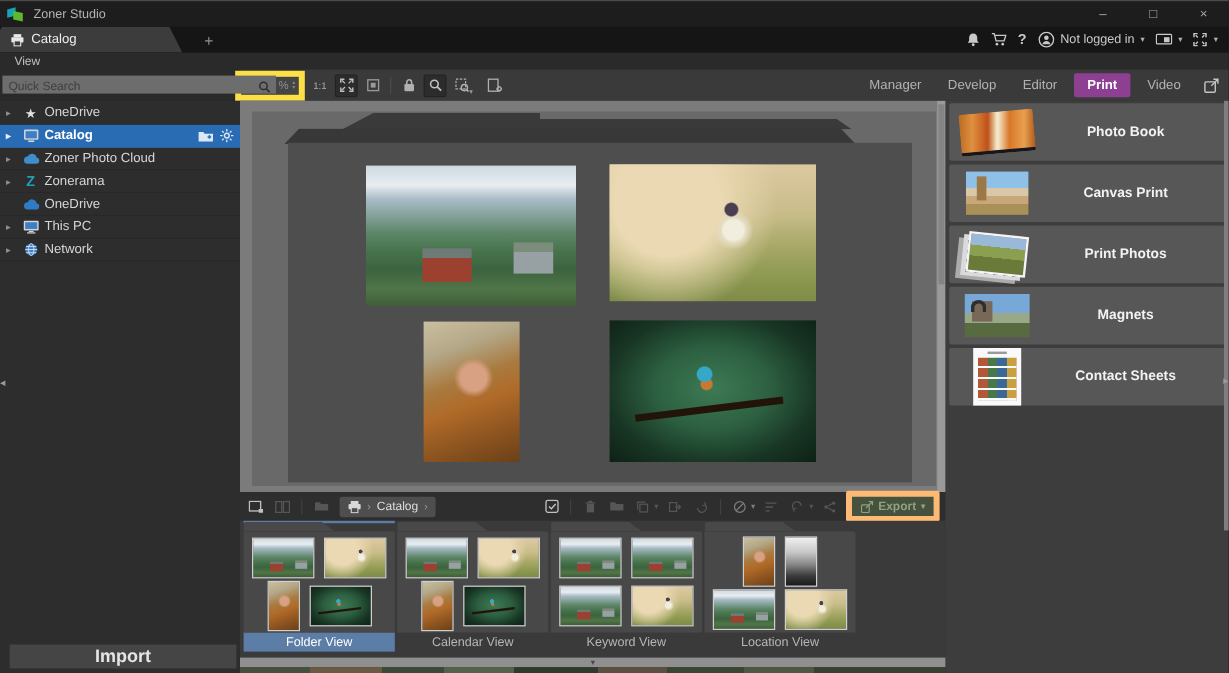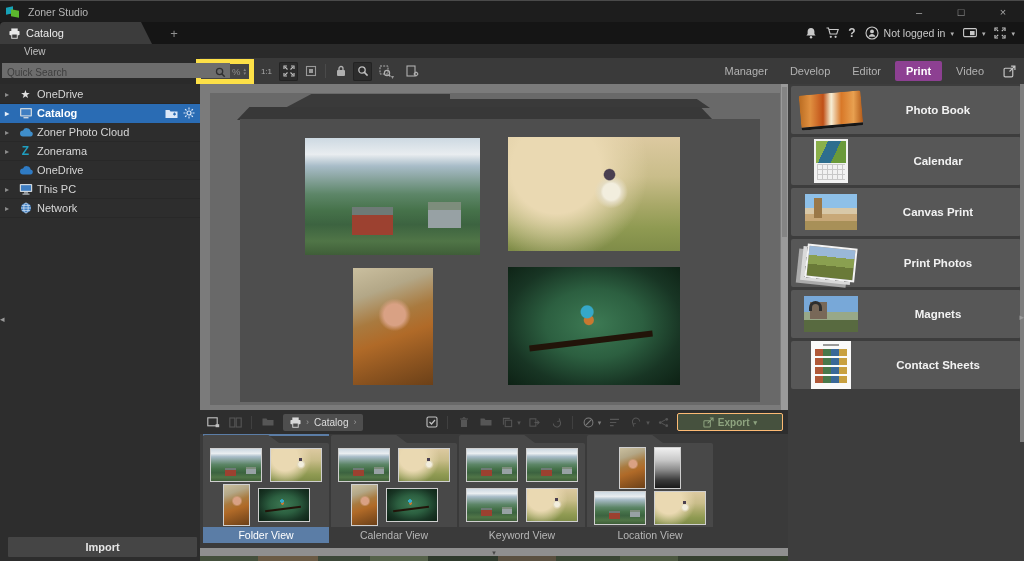--- a/index.html
+++ b/index.html
@@ -24,21 +24,21 @@
   .doc-tab .label{font-size:11px;margin-left:6px;color:#ececec;}
   .new-tab{width:24px;height:22px;display:flex;align-items:center;justify-content:center;color:#8f8f8f;font-size:13px;margin-left:10px;}
   .status-icons{margin-left:auto;display:flex;align-items:center;gap:9px;padding-right:9px;color:#c9c9c9;}
   .acct{display:flex;align-items:center;gap:5px;}
   .acct .login-label{font-size:10.5px;color:#c9c9c9;}
   .caret{font-size:7px;color:#b0b0b0;line-height:7px;}
   .qmark{font-size:12px;font-weight:bold;color:#c9c9c9;}
 
   
   .menubar{position:absolute;top:44px;left:0;right:0;height:14px;background:#2a2a2a;display:flex;align-items:center;}
-  .menu-item{font-size:10px;color:#c0c0c0;padding:0 24px;}
+  .menu-item{font-size:10px;color:#c0c0c0;padding:0 12px;}
 
   
   .toolrow{position:absolute;top:58px;left:0;right:0;height:26px;background:#2a2a2a;}
   .toolrow-main{position:absolute;left:200px;right:0;top:0;bottom:0;background:#3a3a3a;}
   .searchbox{position:absolute;left:2px;top:5px;width:228px;height:15px;background:#6d6d6d;display:flex;align-items:flex-end;z-index:2;}
   .searchbox input{flex:1;background:transparent;border:none;outline:none;font-size:10px;color:#222;padding:0 5px;font-family:inherit;}
   .searchbox input::placeholder{color:#3e3e3e;opacity:1;}
   .searchbox .mag{padding-right:4px;color:#2f2f2f;}
   .zoomctl{position:absolute;left:196px;top:3px;height:20px;display:flex;align-items:center;gap:3px;}
   .zoom-field{width:42px;height:15px;background:#454545;border:5px solid #fde047;display:flex;align-items:center;
@@ -60,21 +60,21 @@
   .tree{position:absolute;top:1px;left:0;right:0;}
   .tree-row{height:18px;display:flex;align-items:center;border-bottom:1px solid #282828;padding-left:5px;font-size:11px;color:#d6d6d6;}
   .tree-row .exp{width:11px;font-size:8px;color:#8e8e8e;}
   .tree-row .ticon{width:19px;display:flex;justify-content:center;align-items:center;}
   .tree-row .tlabel{margin-left:2px;}
   .tree-row.sel{background:#2a6cb4;color:#fff;font-weight:bold;border-bottom-color:#2a6cb4;}
   .tree-row.sel .exp{color:#e8f0fa;}
   .row-actions{margin-left:auto;display:flex;gap:5px;padding-right:5px;align-items:center;}
   .side-collapse{position:absolute;left:0;top:230px;font-size:9px;color:#9a9a9a;}
   .import-btn{position:absolute;left:8px;right:3px;bottom:4px;height:20px;background:#454545;color:#e6e6e6;
-              font-weight:bold;font-size:11px;display:flex;align-items:center;justify-content:center;border-radius:1px;}
+              font-weight:bold;font-size:15px;display:flex;align-items:center;justify-content:center;border-radius:1px;}
 
   
   .main{position:absolute;left:200px;top:84px;width:588px;bottom:0;background:#3a3a3a;}
   .canvas{position:absolute;left:0;top:0;width:588px;height:326px;background:#7b7b7b;overflow:hidden;}
   .page{position:absolute;left:10px;top:9px;right:8px;bottom:5px;background:#696969;}
   .f-tabA{position:absolute;left:85px;top:10px;width:165px;height:14px;background:#3a3a3a;
           clip-path:polygon(0 100%,16% 0,100% 0,100% 100%);}
   .f-tabB{position:absolute;left:248px;top:15px;width:262px;height:9px;background:#3a3a3a;
           clip-path:polygon(0 0,95% 0,100% 100%,0 100%);}
   .f-brim{position:absolute;left:37px;top:23px;width:476px;height:13px;background:#383838;
@@ -116,22 +116,22 @@
               display:flex;align-items:center;padding:0 5px;box-sizing:border-box;gap:5px;}
   .bicon{width:17px;height:17px;display:flex;align-items:center;justify-content:center;color:#c2c2c2;}
   .bicon.dim{color:#565656;}
   .bicon.mid{color:#7d7d7d;}
   .bgroup{display:flex;align-items:center;gap:1px;}
   .bsep{width:1px;height:13px;background:#404040;margin:0 2px;}
   .crumb{height:17px;background:#4e4e4e;border-radius:2px;display:flex;align-items:center;padding:0 7px;gap:5px;
          font-size:10px;color:#dedede;margin-left:2px;}
   .crumb .sep{color:#9a9a9a;font-size:9px;}
   .bar-right{margin-left:auto;display:flex;align-items:center;gap:5px;}
-  .export-btn{height:16px;display:flex;align-items:center;gap:4px;background:#46513e;border:1px solid #fdba74;
-              border-radius:2px;color:#8ea37f;font-size:10px;font-weight:bold;padding:0 25px;justify-content:flex-end;}
+  .export-btn{height:16px;display:flex;align-items:center;gap:4px;background:#46513e;border:5px solid #fdba74;
+              border-radius:2px;color:#8ea37f;font-size:10px;font-weight:bold;padding:0 7px;justify-content:flex-end;}
 
   
   .filmstrip{position:absolute;left:0;top:350px;width:588px;height:114px;background:#3a3a3a;}
   .vcard{position:absolute;top:1px;width:126px;height:108px;}
   .vcard .vtab{width:76px;height:8px;background:#484848;clip-path:polygon(0 0,86% 0,100% 100%,0 100%);border-radius:2px 0 0 0;}
   .vcard .vbody{height:84px;background:#484848;border-radius:0 2px 0 0;position:relative;}
   .vrow{position:absolute;left:0;right:0;display:flex;justify-content:center;gap:8px;align-items:center;}
   .vrow.r1{top:5px;height:34px;}
   .vrow.r2{top:41px;height:42px;}
   .vthumb{border:1px solid #cfcfcf;box-sizing:border-box;}
@@ -641,26 +641,20 @@
 
   <div class="panel">
     <div class="prod">
       <span class="pthumb">
           <span class="th-book"></span>
         </span>
       <span class="plabel">Photo Book</span>
     </div>
     <div class="prod">
       <span class="pthumb">
-          <span class="th-calendar"></span>
-        </span>
-      <span class="plabel">Calendar</span>
-    </div>
-    <div class="prod">
-      <span class="pthumb">
           <span class="th-canvasprint"></span>
         </span>
       <span class="plabel">Canvas Print</span>
     </div>
     <div class="prod">
       <span class="pthumb">
           <span class="th-print"></span>
         </span>
       <span class="plabel">Print Photos</span>
     </div>

